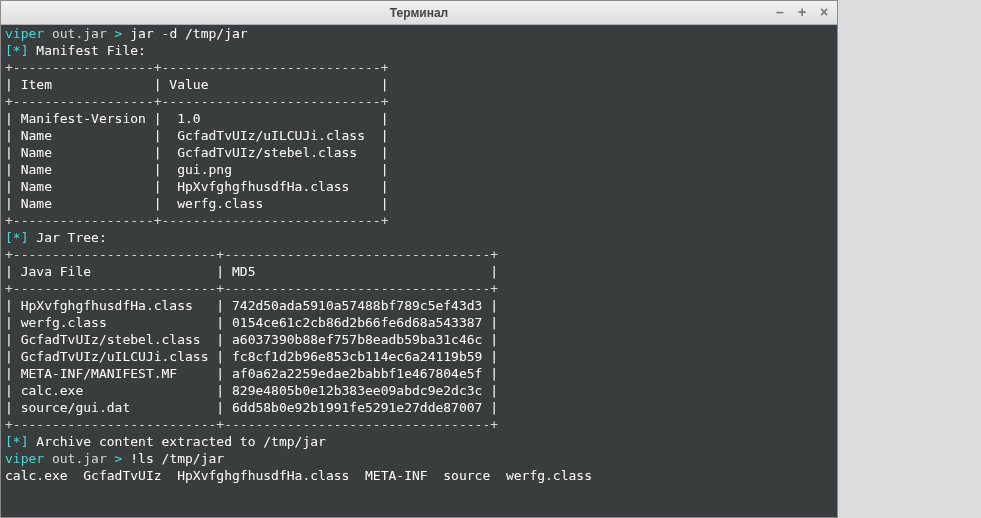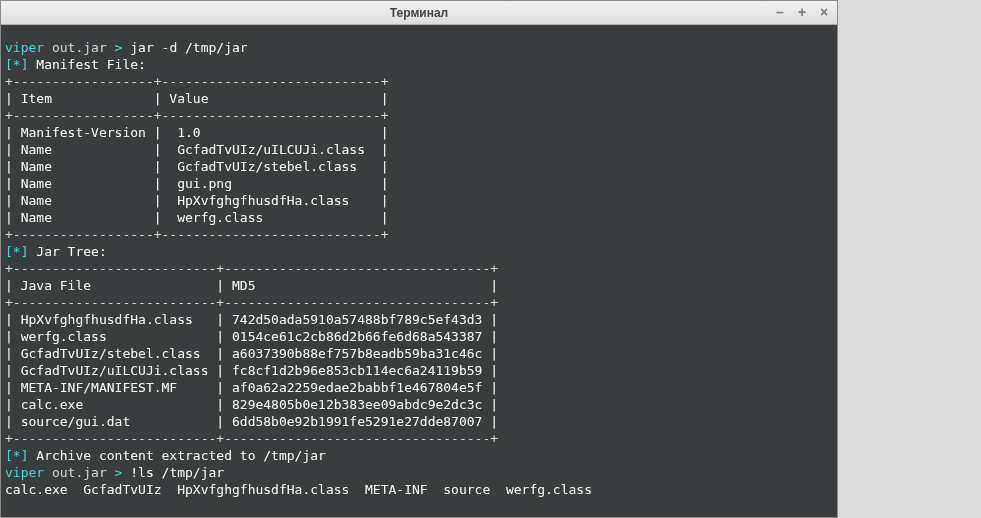--- a/index.html
+++ b/index.html
@@ -52,21 +52,21 @@
     cursor: pointer;
     line-height: 1;
   }
   .terminal {
     flex: 1;
     background: #3a3d3e;
     color: #d7d7d7;
     font-family: "DejaVu Sans Mono", "Liberation Mono", monospace;
     font-size: 13px;
     line-height: 17px;
-    padding: 14px 4px;
+    padding: 0 4px;
     white-space: pre;
     overflow: hidden;
   }
   .cyan { color: #4fd6d6; }
   .white { color: #ffffff; }
   .grey { color: #d7d7d7; }
 </style>
 </head>
 <body>
 

